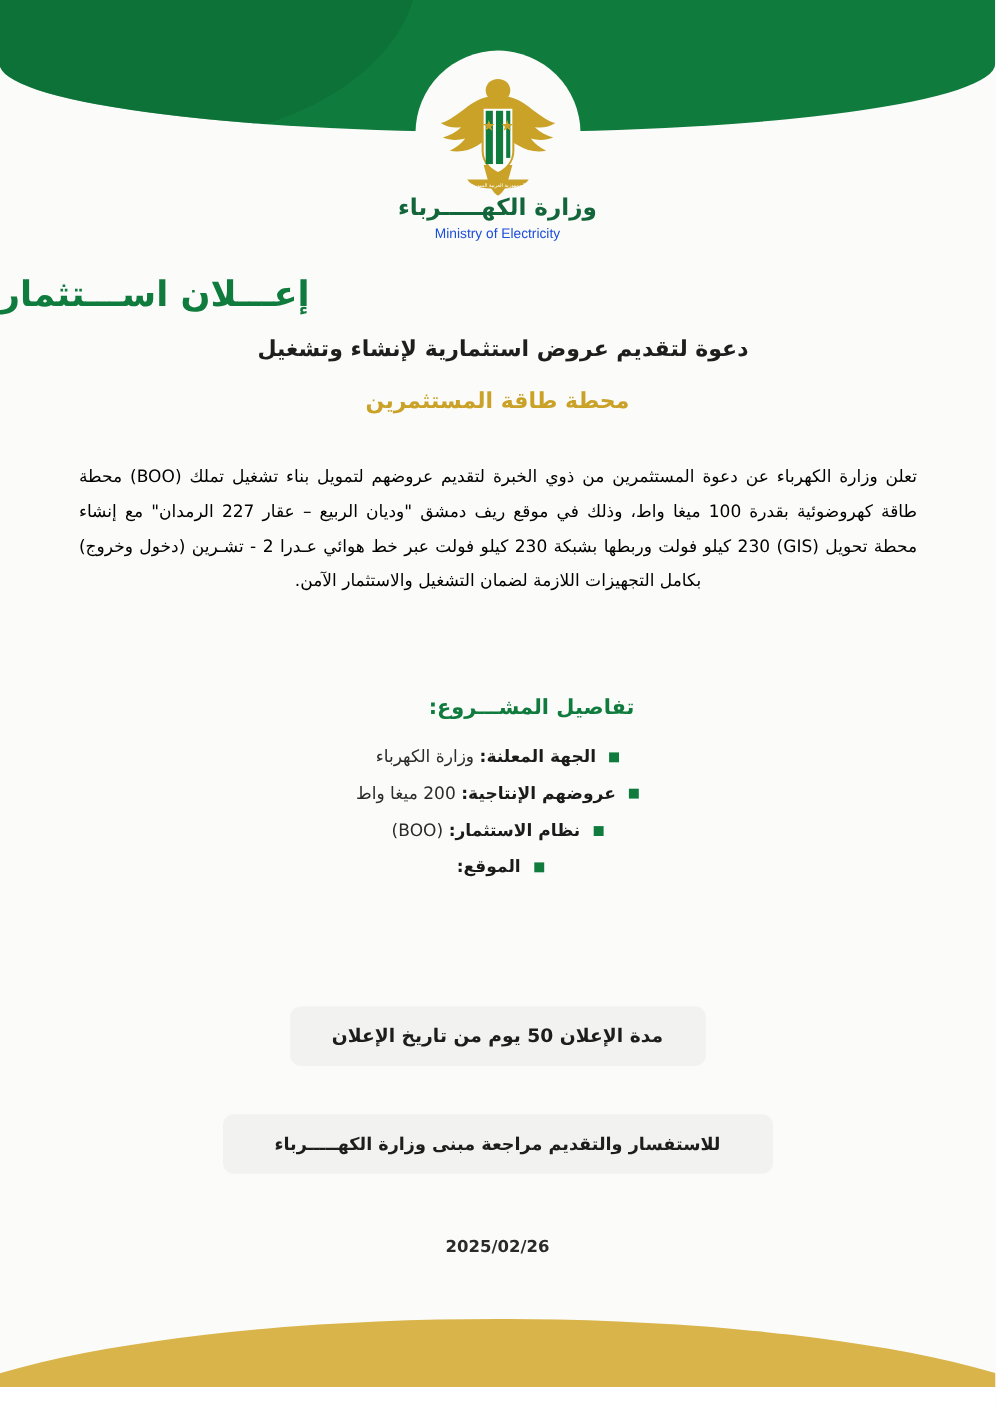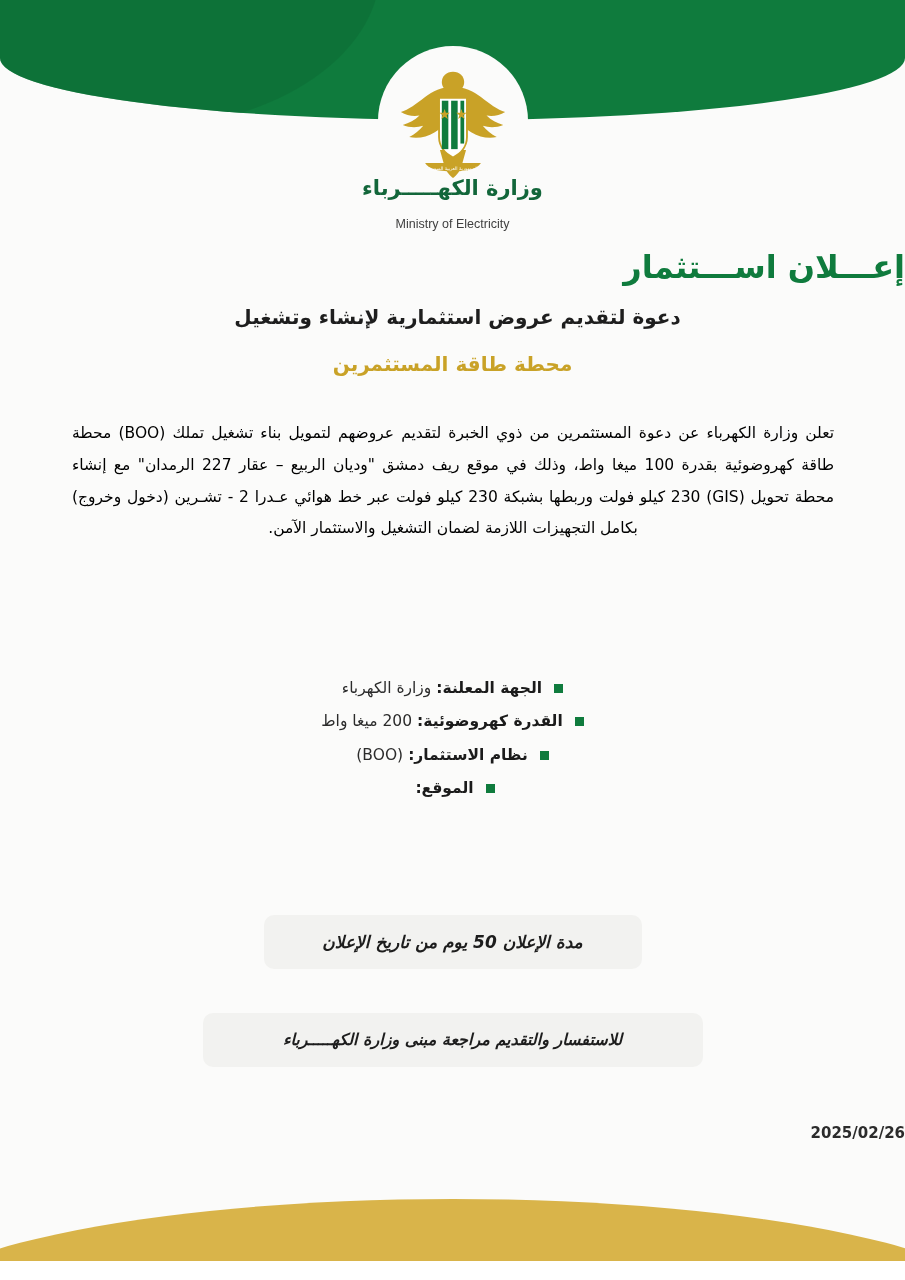--- a/index.html
+++ b/index.html
@@ -77,33 +77,33 @@
     z-index: 4;
   }
   .ministry-name .ar {
     font-size: 21px;
     font-weight: bold;
     color: #12663a;
     letter-spacing: 1px;
     line-height: 1.2;
   }
   .ministry-name .en {
-    margin-top: 16px;
+    margin-top: 4px;
     font-size: 12.5px;
-    color: #404040;
+    color: #1d4ed8;
     direction: ltr;
     font-family: "Liberation Sans", sans-serif;
   }
 
   
   .title-main {
     position: absolute;
     top: 248px;
     left: 0; right: 0;
-    text-align: right;
+    text-align: left;
     font-size: 32px;
     font-weight: bold;
     color: #0f7b3d;
     letter-spacing: 2px;
   }
   .title-sub {
     position: absolute;
     top: 305px;
     left: 0; right: 0;
     text-align: center;
@@ -180,42 +180,41 @@
   
   .hl-box {
     position: absolute;
     left: 50%;
     transform: translateX(-50%);
     background: #f2f2f0;
     border-radius: 10px;
     text-align: center;
     font-weight: bold;
     color: #1d1d1d;
-    font-style: italic;
   }
   .hl-duration {
     top: 915px;
     width: 378px;
     height: 54px;
     line-height: 54px;
     font-size: 17px;
   }
   .hl-contact {
     top: 1013px;
     width: 500px;
     height: 54px;
     line-height: 54px;
     font-size: 16px;
   }
 
   .poster-date {
     position: absolute;
     top: 1124px;
     left: 0; right: 0;
-    text-align: right;
+    text-align: center;
     font-size: 15px;
     font-weight: bold;
     color: #2b2b2b;
     direction: ltr;
   }
 
   
   .footer-slogan {
     position: absolute;
     top: 1229px;
@@ -298,31 +297,32 @@
     <div class="ar">وزارة الكهـــــرباء</div>
     <div class="en">Ministry of Electricity</div>
   </div>
 
   <div class="title-main">إعـــلان اســـتثمار</div>
   <div class="title-sub">دعوة لتقديم عروض استثمارية لإنشاء وتشغيل</div>
   <div class="title-accent">محطة طاقة المستثمرين</div>
 
   <div class="body-text">تعلن وزارة الكهرباء عن دعوة المستثمرين من ذوي الخبرة لتقديم عروضهم لتمويل بناء تشغيل تملك (BOO) محطة طاقة كهروضوئية بقدرة 100 ميغا واط، وذلك في موقع ريف دمشق "وديان الربيع – عقار 227 الرمدان" مع إنشاء محطة تحويل (GIS) 230 كيلو فولت وربطها بشبكة 230 كيلو فولت عبر خط هوائي عـدرا 2 - تشـرين (دخول وخروج) بكامل التجهيزات اللازمة لضمان التشغيل والاستثمار الآمن.</div>
 
+  <div class="details-heading">تفاصيل المشـــروع:</div>
 
   <ul class="details-list">
     <li>
       <span class="bullet"></span>
       <span class="lbl">الجهة المعلنة:</span>
       <span style="width:5px"></span>
       <span>وزارة الكهرباء</span>
     </li>
     <li>
       <span class="bullet"></span>
-      <span class="lbl">القدرة كهروضوئية:</span>
+      <span class="lbl">عروضهم الإنتاجية:</span>
       <span style="width:5px"></span>
       <span>200 ميغا واط</span>
     </li>
     <li>
       <span class="bullet"></span>
       <span class="lbl">نظام الاستثمار:</span>
       <span style="width:5px"></span>
       <span>(BOO)</span>
     </li>
     <li>

